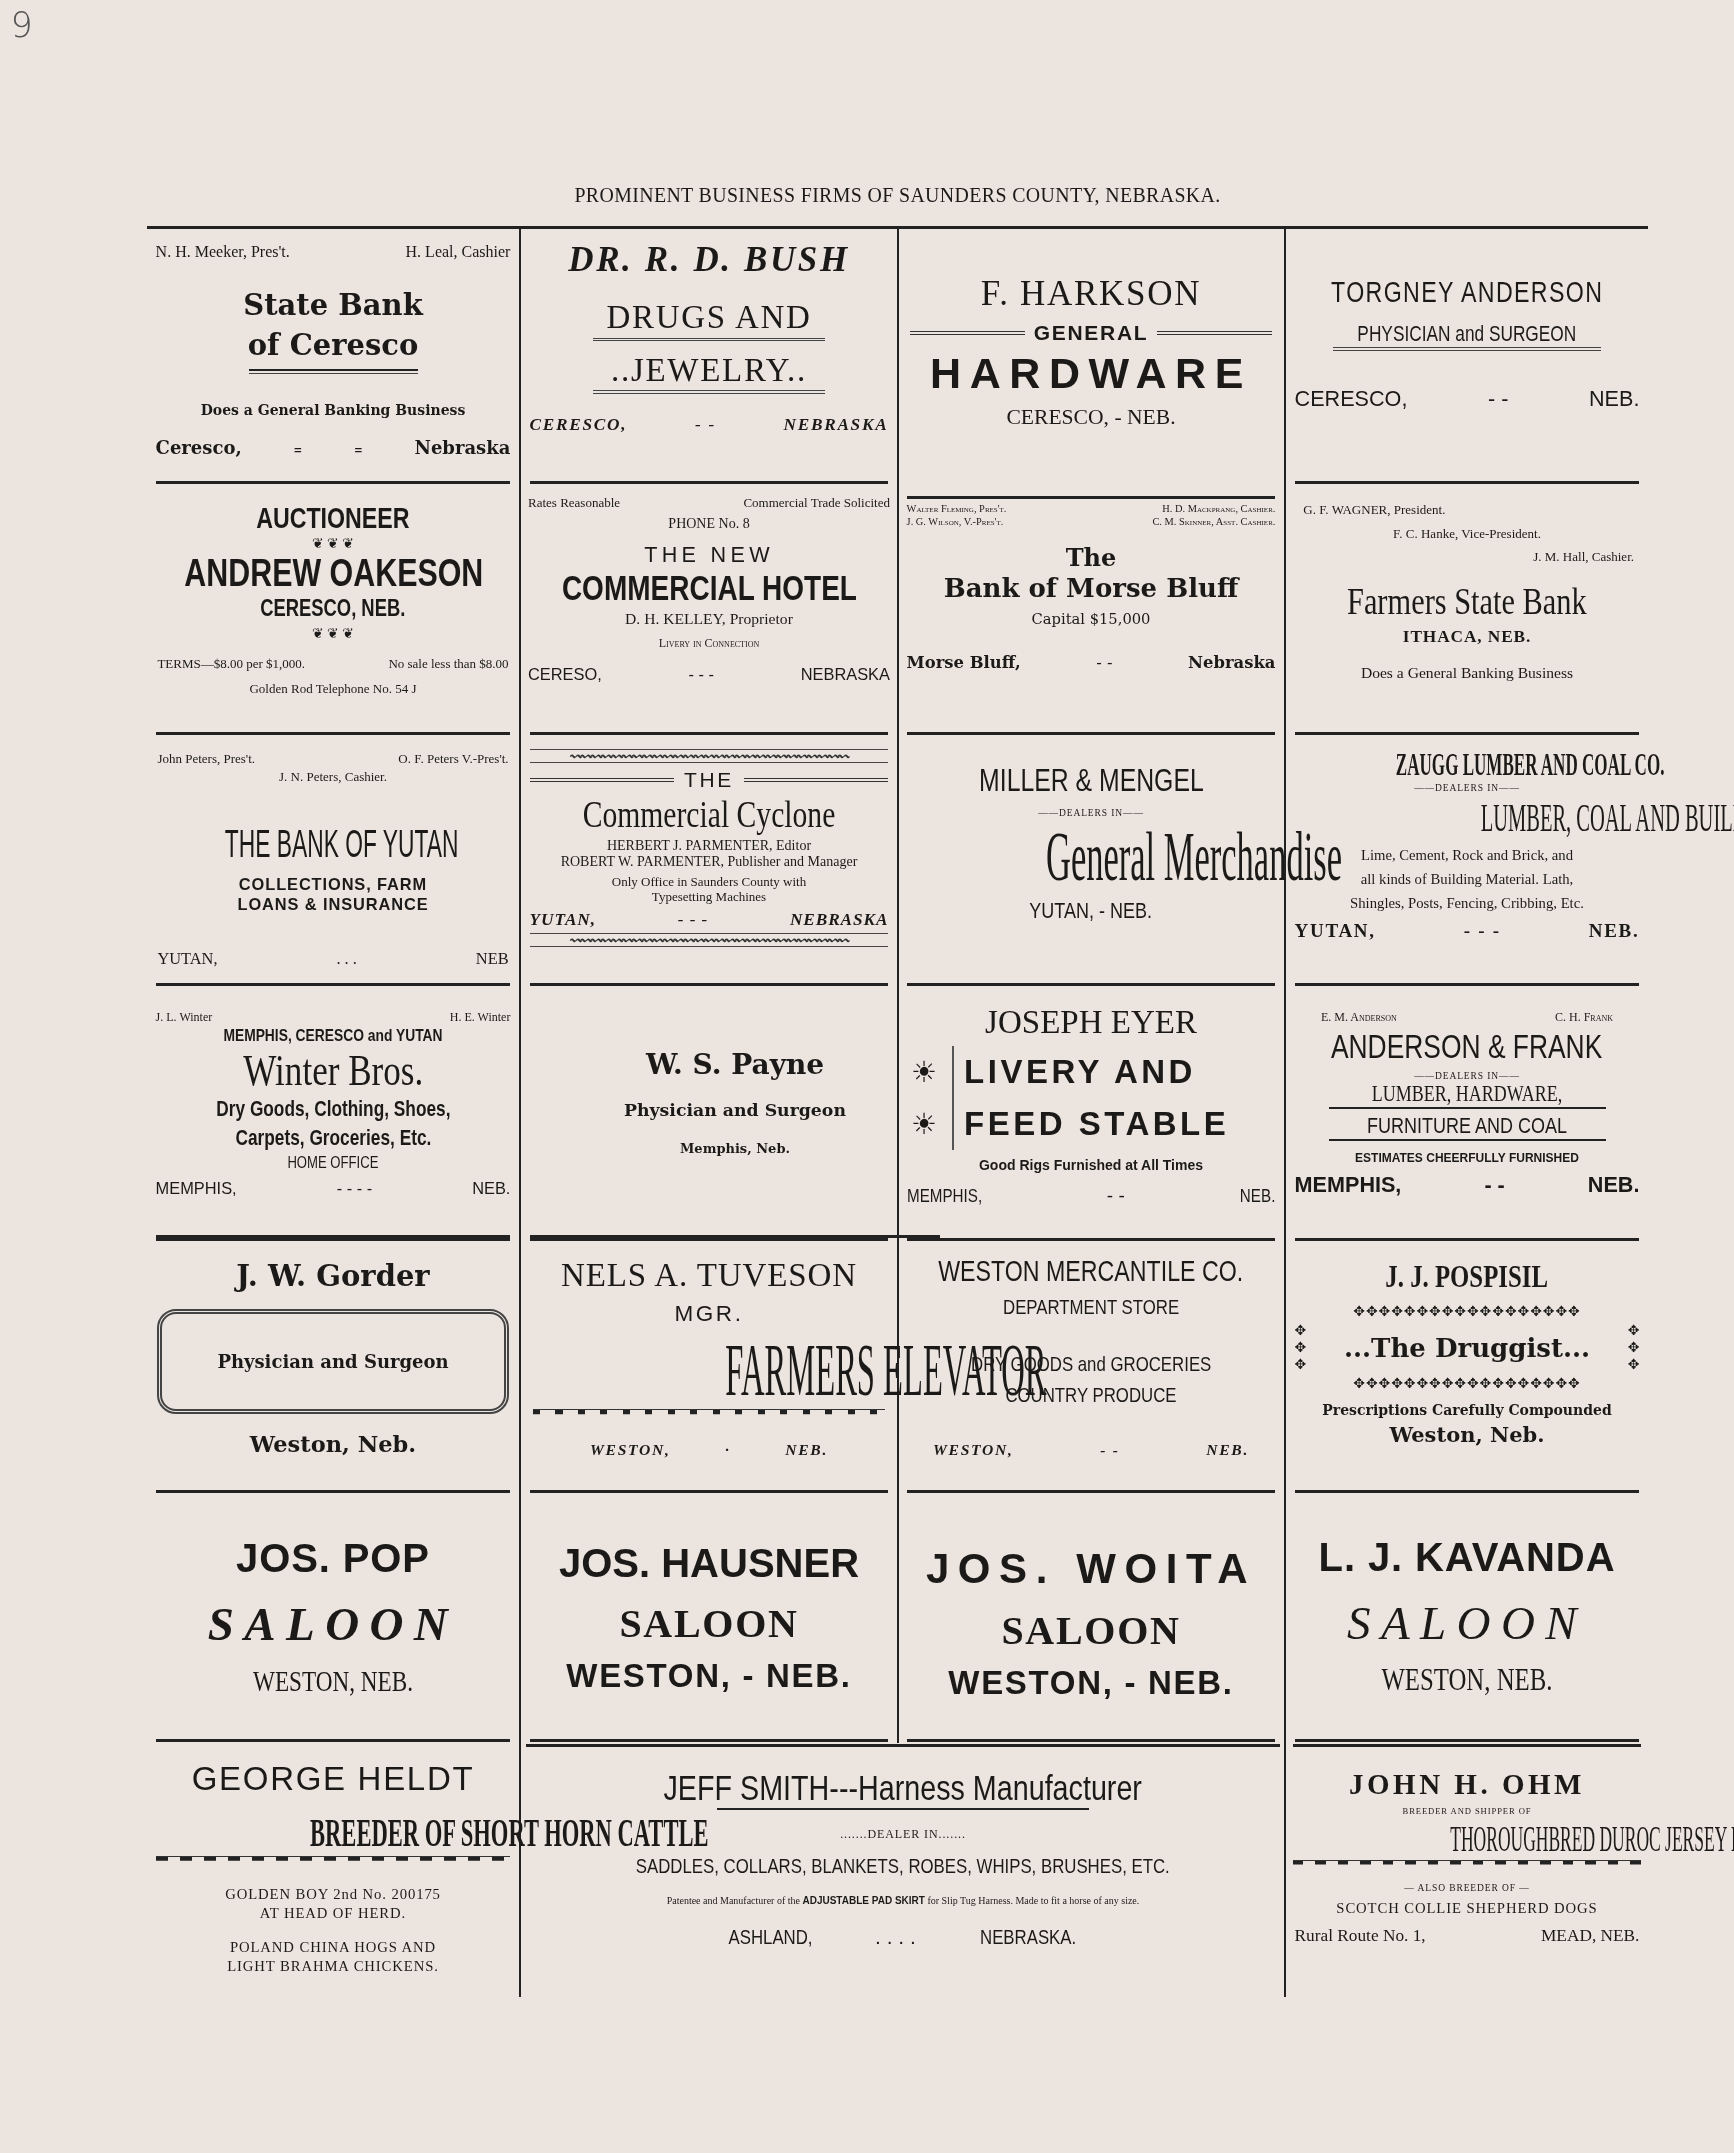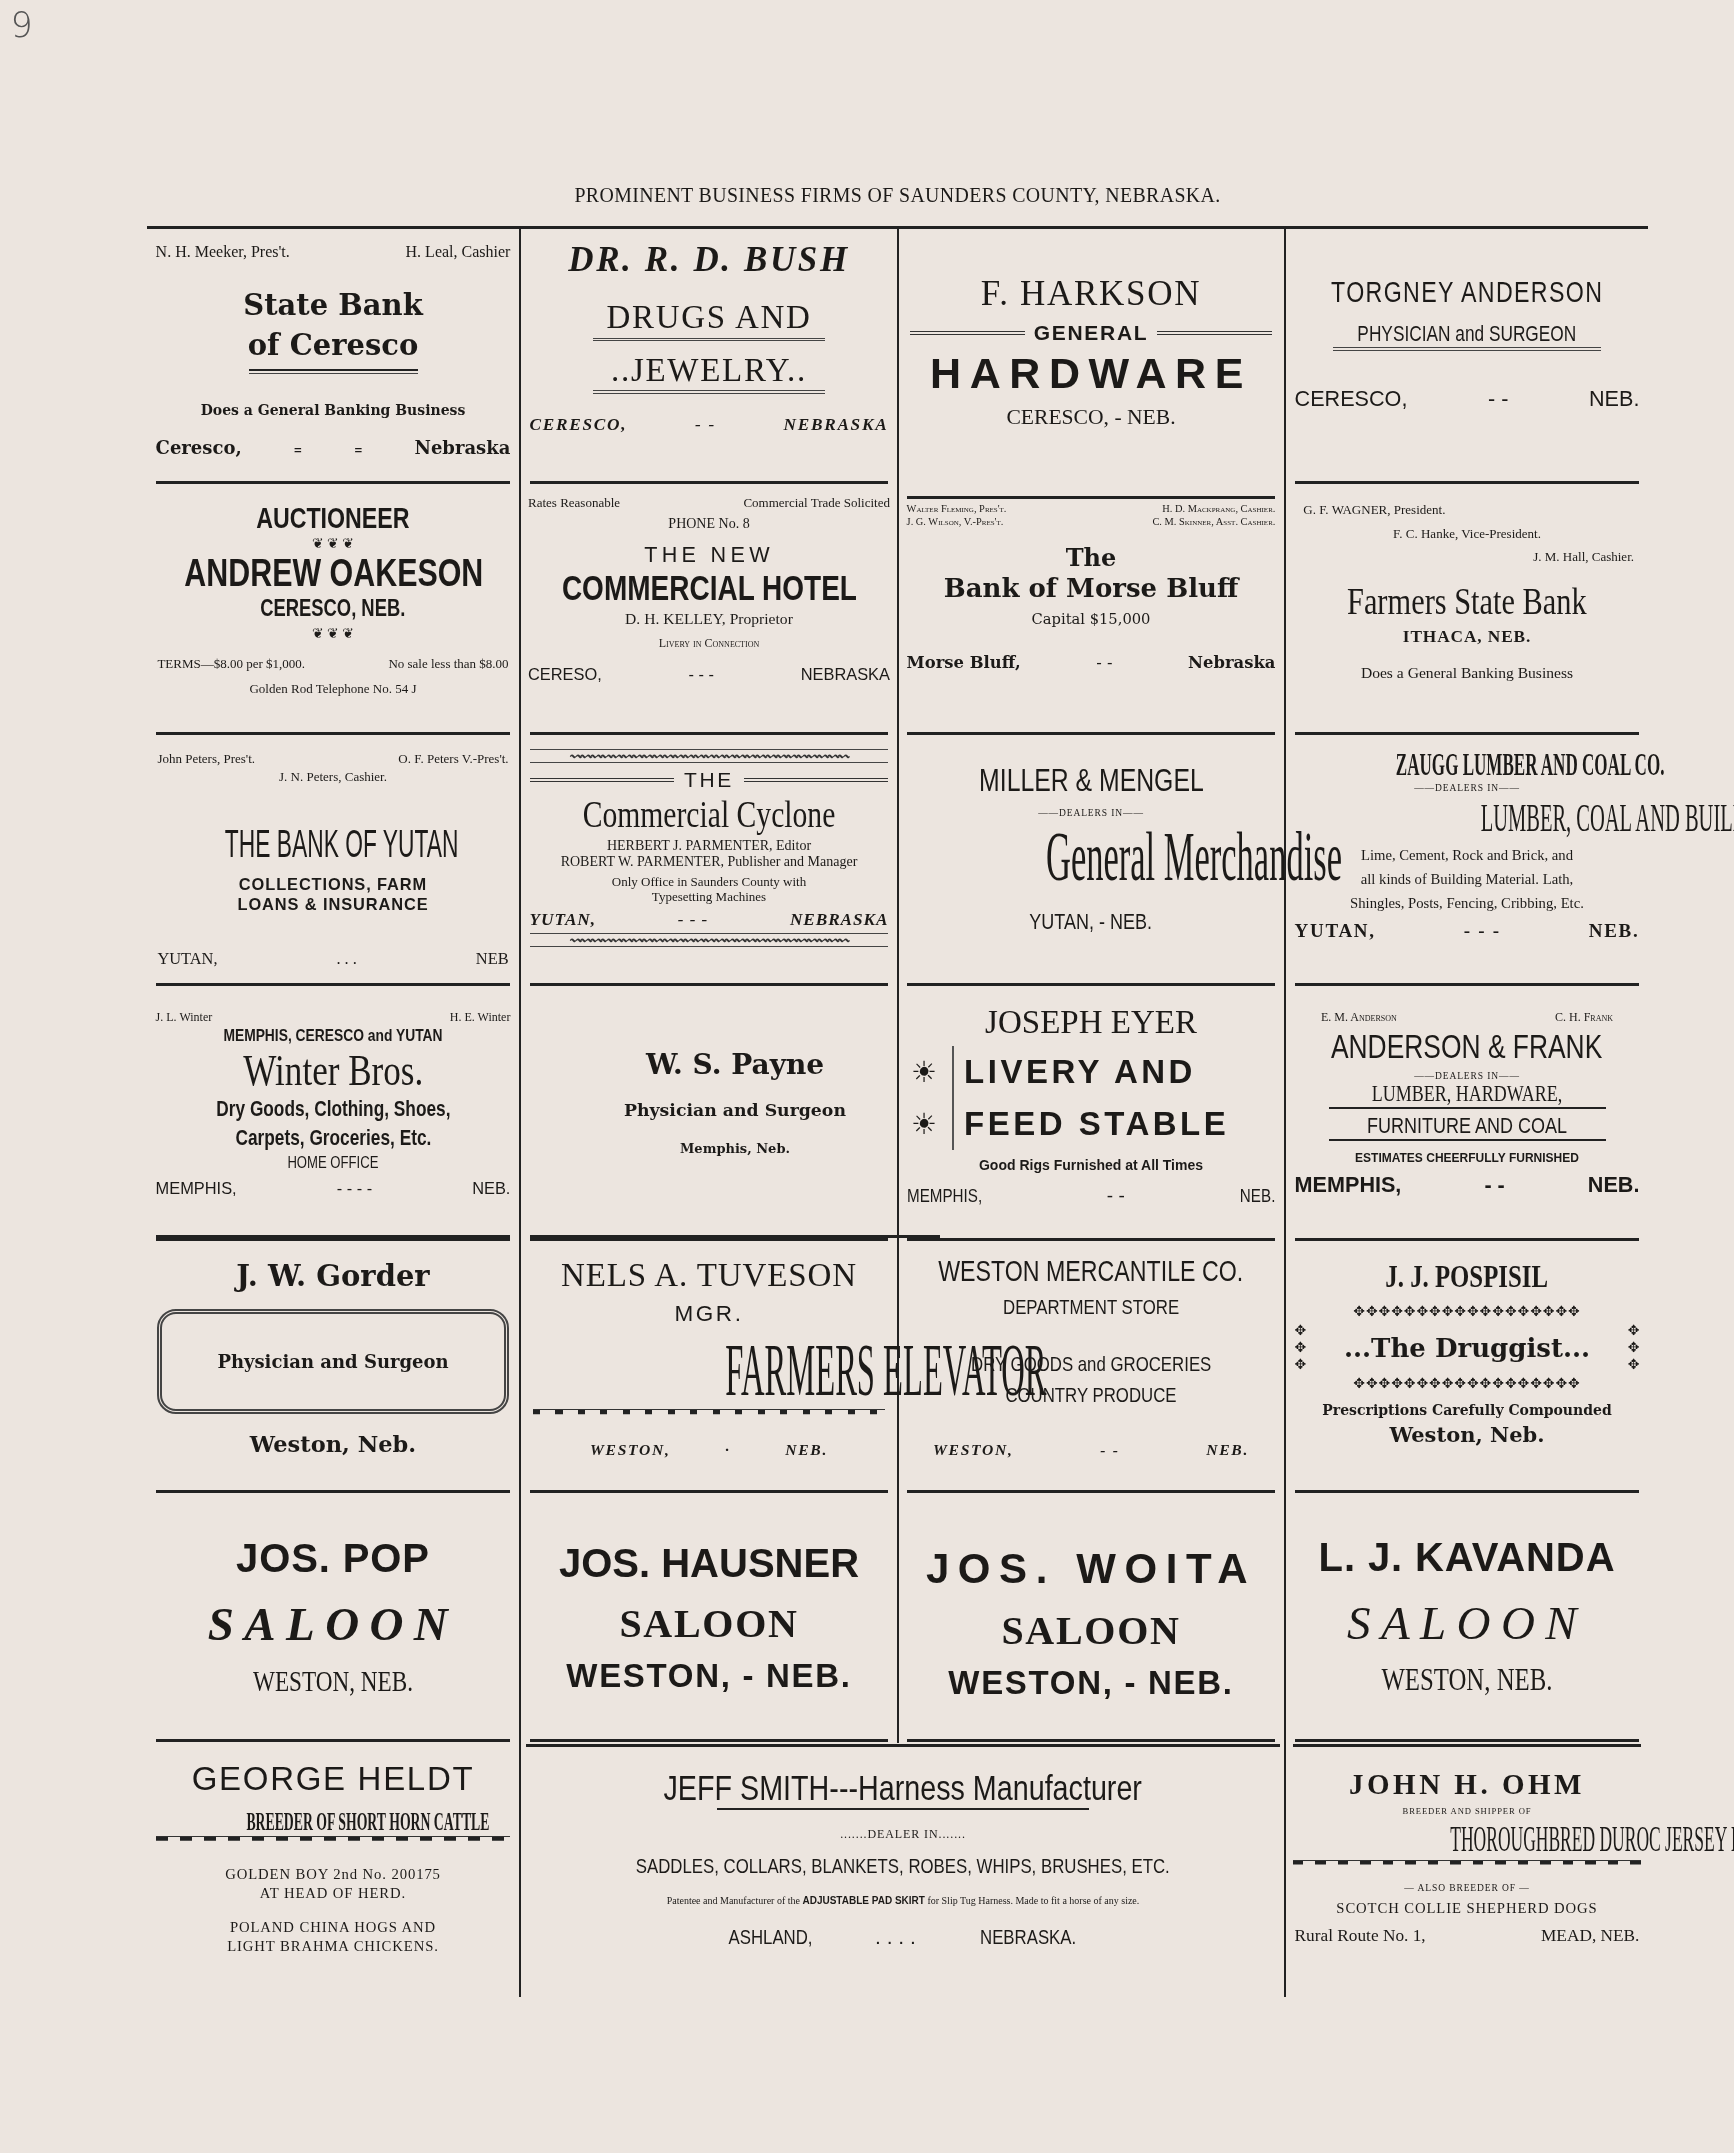--- a/index.html
+++ b/index.html
@@ -193,21 +193,21 @@
   <div style="margin:3.5px 8.6px 0;border-top:0.9px solid #444;"></div>
   <div class="wavy" style="font-size:12px;margin:0 8.6px;line-height:12px;">〰〰〰〰〰〰〰〰〰〰〰〰〰〰〰〰〰〰〰〰〰〰〰〰〰〰〰</div>
   <div style="margin:0 8.6px;border-top:0.9px solid #444;"></div>
   <div class="rule"></div>
 </div>
 
 <div class="cell" style="left:898px;top:737px;width:386px;height:249px;">
   <div class="sans" style="font-size:31px;margin-top:26px;"><span class="narrow">MILLER &amp; MENGEL</span></div>
   <div class="serif" style="font-size:9.5px;margin-top:8.6px;letter-spacing:0.9px;">——DEALERS IN——</div>
   <div class="serif" style="font-size:69px;line-height:73px;margin-top:3.5px;"><span class="condensed" style="transform:scaleX(0.5);">General Merchandise</span></div>
-  <div class="sans" style="font-size:22.5px;margin-top:15px;"><span class="narrow">YUTAN, - NEB.</span></div>
+  <div class="sans" style="font-size:22.5px;margin-top:4px;"><span class="narrow">YUTAN, - NEB.</span></div>
   <div class="rule"></div>
 </div>
 
 <div class="cell" style="left:1286px;top:737px;width:362px;height:249px;">
   <div class="serif" style="font-size:31px;font-weight:bold;margin-top:10.4px;"><span class="condensed" style="transform:scaleX(0.55);">ZAUGG LUMBER AND COAL CO.</span></div>
   <div class="serif" style="font-size:9.5px;margin-top:0px;letter-spacing:0.9px;">——DEALERS IN——</div>
   <div class="serif" style="font-size:41px;margin-top:0px;"><span class="condensed" style="transform:scaleX(0.5);">LUMBER, COAL AND BUILDING BLOCKS</span></div>
   <div class="serif" style="font-size:14.7px;line-height:24px;margin-top:1.7px;">
     <div>Lime, Cement, Rock and Brick, and</div>
     <div>all kinds of Building Material. Lath,</div>
@@ -368,21 +368,21 @@
 
 <div class="cell" style="left:1286px;top:1493px;width:362px;height:249px;">
   <div class="sans" style="font-size:40px;font-weight:900;margin-top:42px;letter-spacing:0.9px;">L. J. KAVANDA</div>
   <div class="serif" style="font-size:47px;font-style:italic;margin-top:15.6px;letter-spacing:10.4px;">SALOON</div>
   <div class="serif" style="font-size:31px;margin-top:12px;"><span class="narrow">WESTON, NEB.</span></div>
   <div class="rule"></div>
 </div>
 
 <div class="cell" style="left:147px;top:1744px;width:372px;height:255px;">
   <div class="sans" style="font-size:33px;margin-top:15.6px;letter-spacing:1.7px;">GEORGE HELDT</div>
-  <div class="serif" style="font-size:25px;font-weight:bold;margin-top:10.4px;"><span class="condensed" style="transform:scaleX(0.55);">BREEDER OF SHORT HORN CATTLE</span></div>
+  <div class="serif" style="font-size:41px;font-weight:bold;margin-top:10.4px;"><span class="condensed" style="transform:scaleX(0.55);">BREEDER OF SHORT HORN CATTLE</span></div>
   <div style="margin:0 8.6px;height:8.6px;border-top:0.9px solid #333;background:repeating-linear-gradient(90deg,#222 0 12px,transparent 12px 24px);clip-path:polygon(0 0,100% 0,100% 50%,0 50%);"></div>
   <div class="serif" style="font-size:14.7px;margin-top:19px;line-height:19px;letter-spacing:0.9px;">
     <div>GOLDEN BOY 2nd No. 200175</div>
     <div>AT HEAD OF HERD.</div>
   </div>
   <div class="serif" style="font-size:14.7px;margin-top:15.6px;line-height:19px;letter-spacing:0.9px;">
     <div>POLAND CHINA HOGS AND</div>
     <div>LIGHT BRAHMA CHICKENS.</div>
   </div>
 </div>

